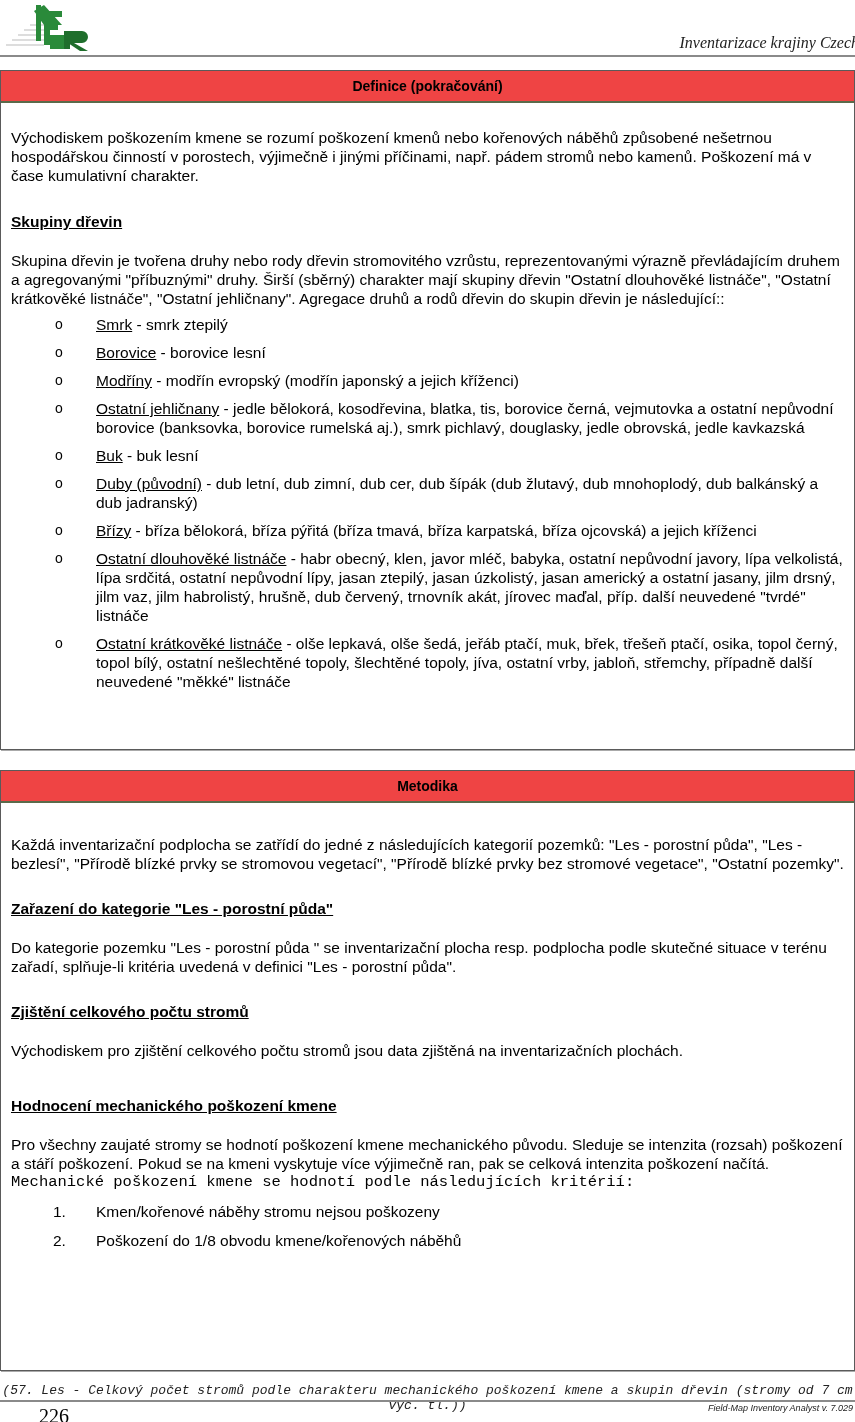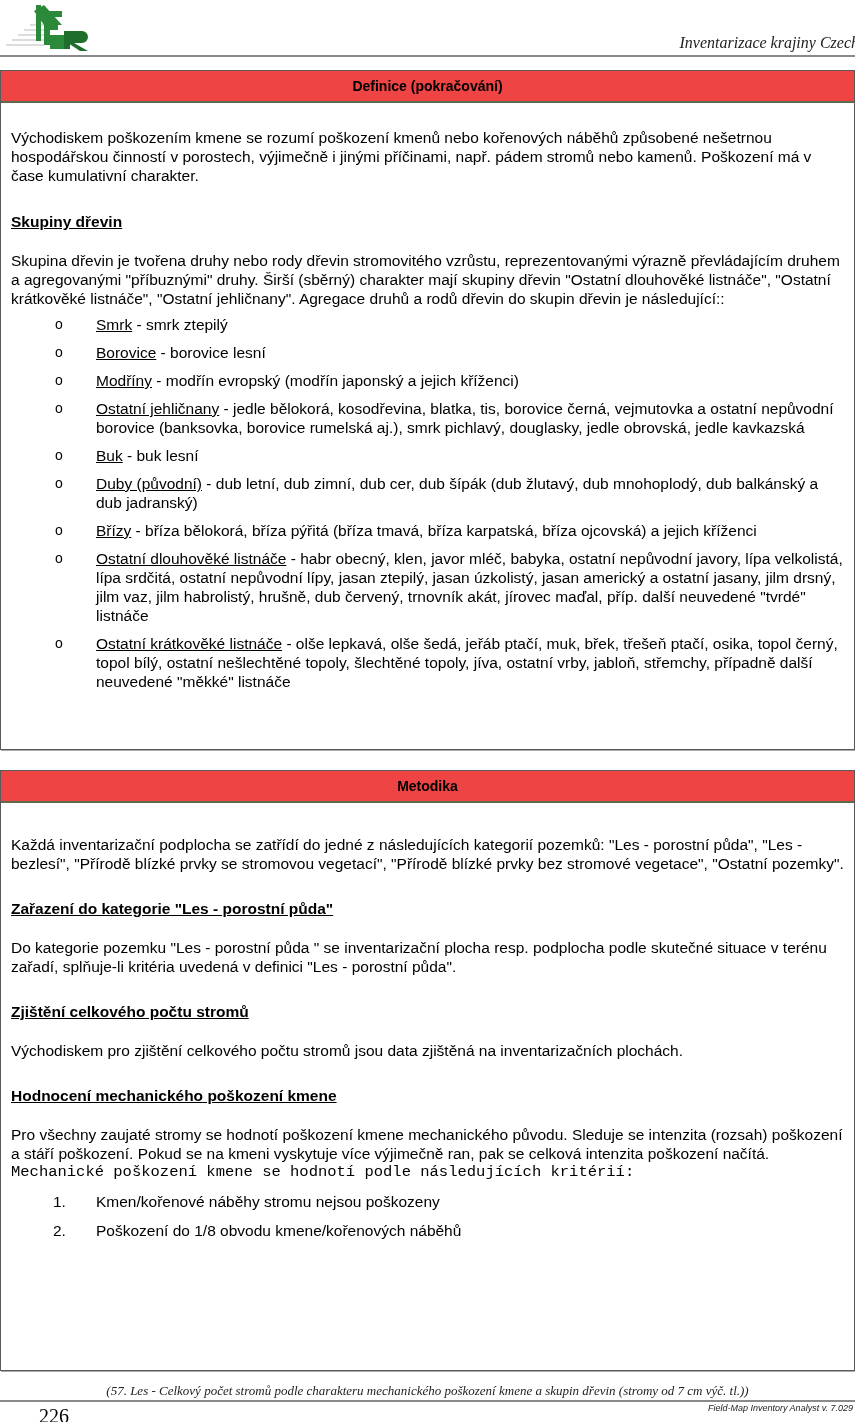--- a/index.html
+++ b/index.html
@@ -33,21 +33,21 @@
   ul.groups { list-style: none; margin: 0; padding: 0; }
   ul.groups li { position: relative; padding-left: 85px; margin-bottom: 9px; }
   ul.groups li .bullet { position: absolute; left: 44px; top: 0; font-size: 14px; }
 
   ol.criteria { list-style: none; margin: 0; padding: 0; }
   ol.criteria li { position: relative; padding-left: 85px; margin-bottom: 10px; }
   ol.criteria li .num { position: absolute; left: 42px; top: 0; }
 
   .footer-caption {
     position: absolute; left: 0; width: 855px; top: 1383px; text-align: center;
-    font-family: Liberation Serif, serif; font-style: italic; font-size: 13px; color: #222;
+    font-family: Liberation Mono, monospace; font-style: italic; font-size: 13px; color: #222;
   }
   .footer-rule { position: absolute; left: 0; top: 1400px; width: 855px; height: 2px; background: #8a8a8a; }
   .page-number {
     position: absolute; left: 0; top: 1405px;
     font-family: "Liberation Serif", serif; font-size: 20px; padding-left: 39px;
   }
   .app-version {
     position: absolute; right: 2px; top: 1403px;
     font-style: italic; font-size: 9px; color: #222;
   }
@@ -99,21 +99,21 @@
 </div>
 
 <div class="box" style="top:770px; height:599px;">
   <div class="box-head">Metodika</div>
   <div class="box-body">
     <p style="margin-top:32px;">Každá inventarizační podplocha se zatřídí do jedné z následujících kategorií pozemků: "Les - porostní půda", "Les - bezlesí", "Přírodě blízké prvky se stromovou vegetací", "Přírodě blízké prvky bez stromové vegetace", "Ostatní pozemky".</p>
     <p style="margin-top:26px;"><span class="h-under">Zařazení do kategorie "Les - porostní půda"</span></p>
     <p style="margin-top:20px;">Do kategorie pozemku "Les - porostní půda " se inventarizační plocha resp. podplocha podle skutečné situace v terénu zařadí, splňuje-li kritéria uvedená v definici "Les - porostní půda".</p>
     <p style="margin-top:26px;"><span class="h-under">Zjištění celkového počtu stromů</span></p>
     <p style="margin-top:20px;">Východiskem pro zjištění celkového počtu stromů jsou data zjištěná na inventarizačních plochách.</p>
-    <p style="margin-top:26px;"><span class="h-under">Hodnocení mechanického poškození kmene</span></p>
+    <p style="margin-top:36px;"><span class="h-under">Hodnocení mechanického poškození kmene</span></p>
     <p style="margin-top:20px;">Pro všechny zaujaté stromy se hodnotí poškození kmene mechanického původu. Sleduje se intenzita (rozsah) poškození a stáří poškození. Pokud se na kmeni vyskytuje více výjimečně ran, pak se celková intenzita poškození načítá.</p>
     <p style="margin-bottom:10px;font-family:Liberation Mono, monospace;">Mechanické poškození kmene se hodnotí podle následujících kritérií:</p>
     <ol class="criteria">
       <li><span class="num">1.</span><span>Kmen/kořenové náběhy stromu nejsou poškozeny</span></li>
       <li><span class="num">2.</span><span>Poškození do 1/8 obvodu kmene/kořenových náběhů</span></li>
     </ol>
   </div>
 </div>
 
 <div class="footer-caption">(57. Les - Celkový počet stromů podle charakteru mechanického poškození kmene a skupin dřevin (stromy od 7 cm výč. tl.))</div>

